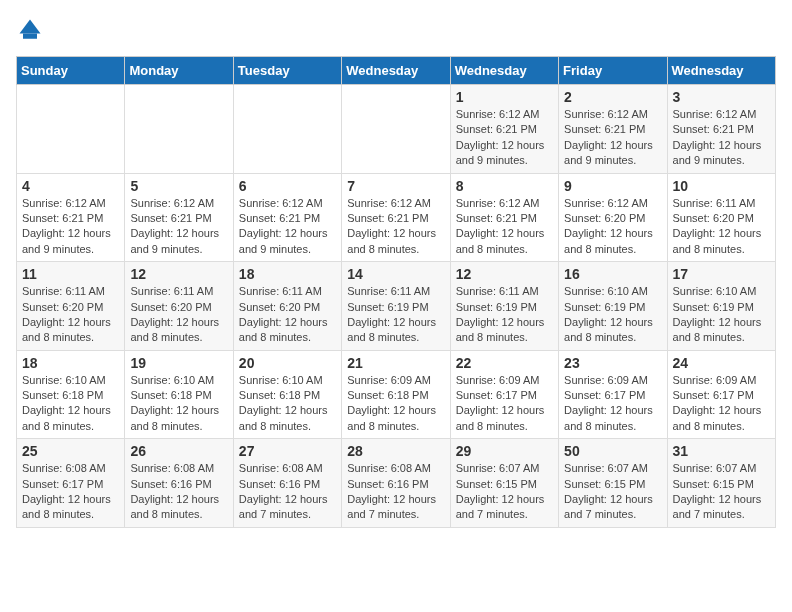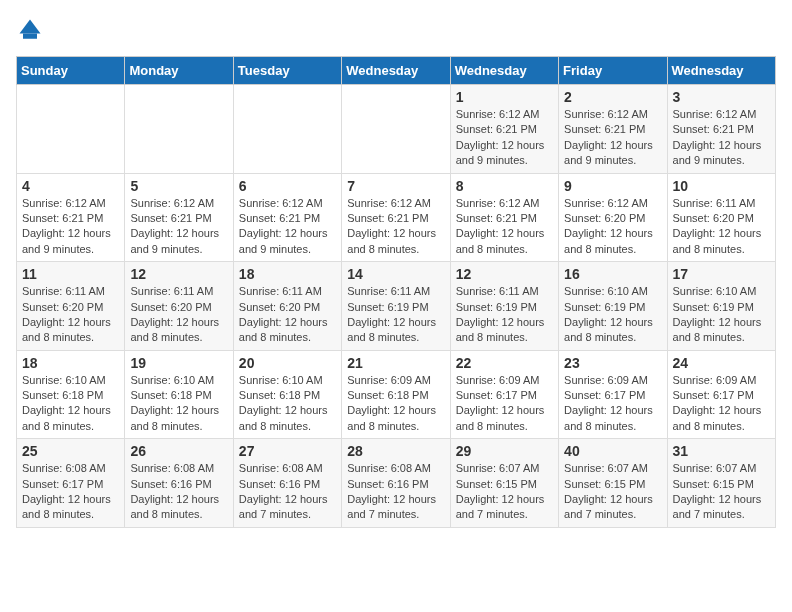--- a/index.html
+++ b/index.html
@@ -312,21 +312,21 @@
 Sunset: 6:16 PM
 Daylight: 12 hours and 7 minutes.</div>
         </td>
         <td>
           <span class="day-number">29</span>
           <div class="day-info" style="white-space: pre-line;">Sunrise: 6:07 AM
 Sunset: 6:15 PM
 Daylight: 12 hours and 7 minutes.</div>
         </td>
         <td>
-          <span class="day-number">40</span>
+          <span class="day-number">50</span>
           <div class="day-info" style="white-space: pre-line;">Sunrise: 6:07 AM
 Sunset: 6:15 PM
 Daylight: 12 hours and 7 minutes.</div>
         </td>
         <td>
           <span class="day-number">31</span>
           <div class="day-info" style="white-space: pre-line;">Sunrise: 6:07 AM
 Sunset: 6:15 PM
 Daylight: 12 hours and 7 minutes.</div>
         </td>

